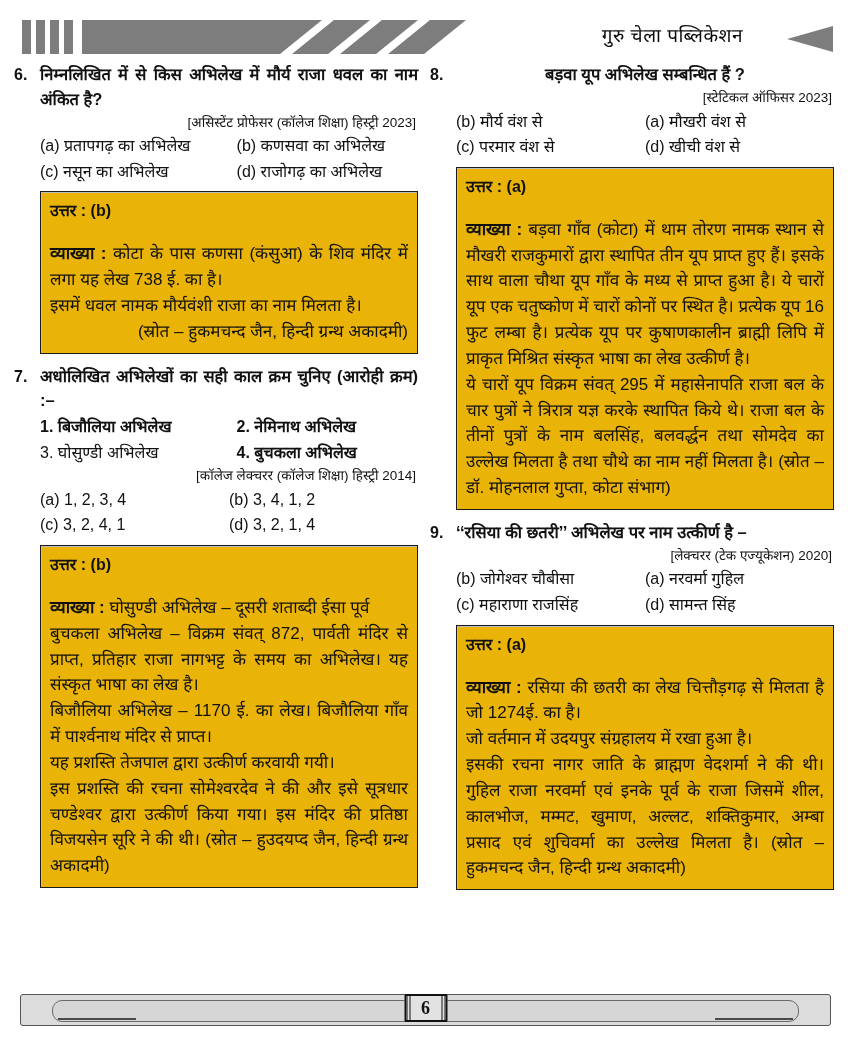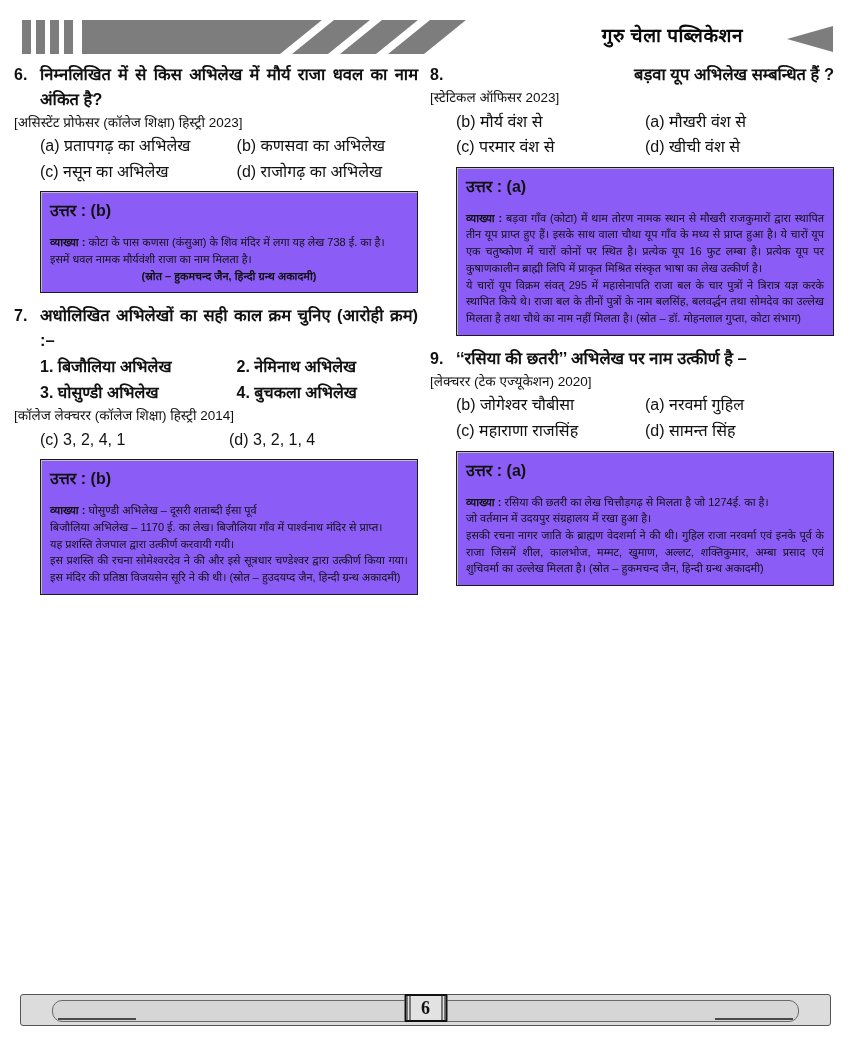--- a/index.html
+++ b/index.html
@@ -27,21 +27,21 @@
     left: 22px;
     top: 20px;
     height: 34px;
     width: 580px;
   }
   .brand-title {
     position: absolute;
     right: 108px;
     top: 22px;
     font-size: 19px;
-    font-weight: bold;
+    font-weight: normal;
     letter-spacing: .5px;
     color: #0a0a0a;
     white-space: nowrap;
   }
   .brand-arrow {
     position: absolute;
     right: 18px;
     top: 26px;
     width: 0;
     height: 0;
@@ -79,21 +79,21 @@
     padding-top: 1px;
   }
   .q-text {
     flex: 1;
     font-size: 16.5px;
     line-height: 1.5;
     text-align: justify;
     font-weight: 700;
   }
   .q-source {
-    text-align: left;
+    text-align: right;
     font-size: 13.5px;
     line-height: 1.45;
     padding-right: 2px;
     margin-top: 1px;
   }
   .options {
     margin: 1px 0 0 26px;
   }
   .opt-row {
     display: flex;
@@ -103,45 +103,44 @@
   .opt {
     flex: 0 0 50%;
     white-space: nowrap;
   }
   .opt.wide { flex: 0 0 52%; }
   .opt.narrow { flex: 0 0 48%; }
 
   
   .answer-box {
     border: 1.5px solid #1b1b1b;
-    background: #8b5cf6;
+    background: #eab308;
     margin: 7px 0 10px 26px;
     padding: 7px 9px 8px 9px;
     box-shadow: 1px 1px 0 #bdbdbd inset;
   }
   .ans-line {
     font-size: 16px;
     line-height: 1.5;
   }
   .ans-label {
     font-weight: bold;
   }
   .expl {
-    font-size: 11px;
+    font-size: 17px;
     line-height: 1.52;
     text-align: justify;
-    margin-top: 11px;
+    margin-top: 18px;
   }
   .expl p {
     margin: 0;
     text-align: justify;
   }
   .expl p.last {
-    text-align: center;
-    font-weight: bold;
+    text-align: right;
   }
 
   
   .page-footer {
     position: absolute;
     left: 0;
     bottom: 8px;
     width: 851px;
     height: 44px;
   }
@@ -264,53 +263,58 @@
       <div class="q-head">
         <div class="q-num">7.</div>
         <div class="q-text">अधोलिखित अभिलेखों का सही काल क्रम चुनिए (आरोही क्रम) :–</div>
       </div>
       <div class="options">
         <div class="opt-row">
           <div class="opt wide" style="font-weight:bold">1. बिजौलिया अभिलेख</div>
           <div class="opt narrow" style="font-weight:bold">2. नेमिनाथ अभिलेख</div>
         </div>
         <div class="opt-row">
-          <div class="opt wide" style="font-weight:bold">3. घोसुण्डी अभिलेख</div>
+          <div class="opt wide" style="font-weight:normal">3. घोसुण्डी अभिलेख</div>
           <div class="opt narrow" style="font-weight:bold">4. बुचकला अभिलेख</div>
         </div>
       </div>
       <div class="q-source">[कॉलेज लेक्चरर (कॉलेज शिक्षा) हिस्ट्री 2014]</div>
       <div class="options">
+        <div class="opt-row">
+          <div class="opt">(a) 1, 2, 3, 4</div>
+          <div class="opt">(b) 3, 4, 1, 2</div>
+        </div>
         <div class="opt-row">
           <div class="opt">(c) 3, 2, 4, 1</div>
           <div class="opt">(d) 3, 2, 1, 4</div>
         </div>
       </div>
       <div class="answer-box">
         <div class="ans-line">
           <span class="ans-label">उत्तर :</span>
           <span style="font-weight:bold">(b)</span>
         </div>
         <div class="expl">
           <p><span class="ans-label">व्याख्या :</span> <span>घोसुण्डी अभिलेख – दूसरी शताब्दी ईसा पूर्व</span></p>
+          <p>बुचकला अभिलेख – विक्रम संवत् 872, पार्वती मंदिर से प्राप्त, प्रतिहार राजा नागभट्ट के समय का अभिलेख। यह संस्कृत भाषा का लेख है।</p>
           <p>बिजौलिया अभिलेख – 1170 ई. का लेख। बिजौलिया गाँव में पार्श्वनाथ मंदिर से प्राप्त।</p>
           <p>यह प्रशस्ति तेजपाल द्वारा उत्कीर्ण करवायी गयी।</p>
           <p>इस प्रशस्ति की रचना सोमेश्वरदेव ने की और इसे सूत्रधार चण्डेश्वर द्वारा उत्कीर्ण किया गया। इस मंदिर की प्रतिष्ठा विजयसेन सूरि ने की थी। (स्रोत – हुउदयप्द जैन, हिन्दी ग्रन्थ अकादमी)</p>
         </div>
       </div>
     </div>
 
   </div>
 
   <div class="col">
 
     <div class="question">
       <div class="q-head">
         <div class="q-num">8.</div>
-        <div class="q-text" style="text-align:right">बड़वा यूप अभिलेख सम्बन्धित हैं ?</div>
+        <div class="q-text" style="text-align:center">बड़वा यूप अभिलेख सम्बन्धित हैं ?</div>
       </div>
       <div class="q-source">[स्टेटिकल ऑफिसर 2023]</div>
       <div class="options">
         <div class="opt-row">
           <div class="opt">(b) मौर्य वंश से</div>
           <div class="opt">(a) मौखरी वंश से</div>
         </div>
         <div class="opt-row">
           <div class="opt">(c) परमार वंश से</div>
           <div class="opt">(d) खीची वंश से</div>

